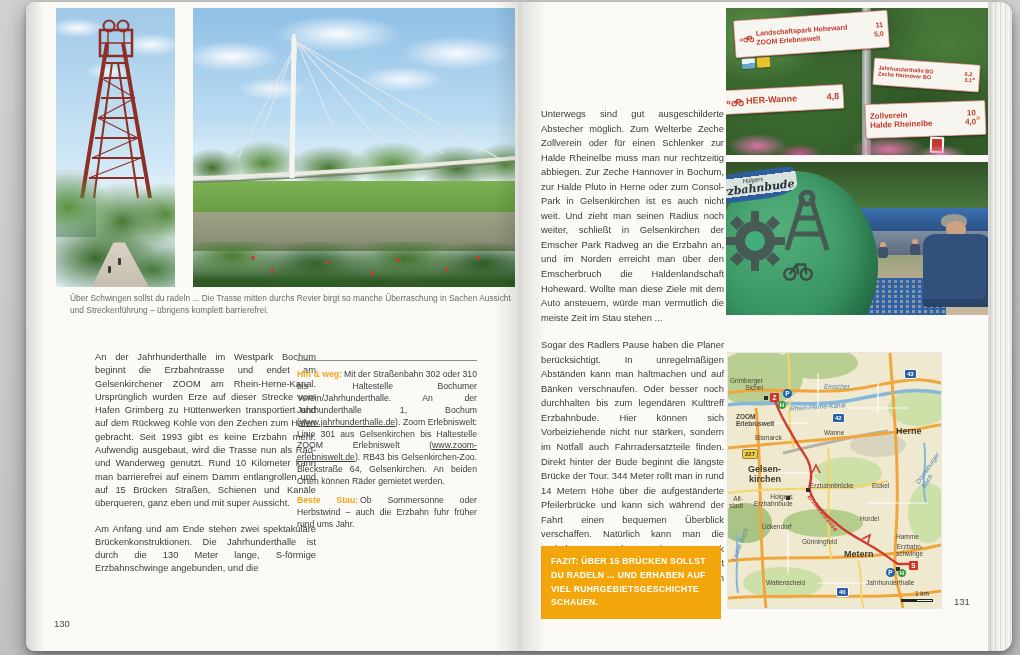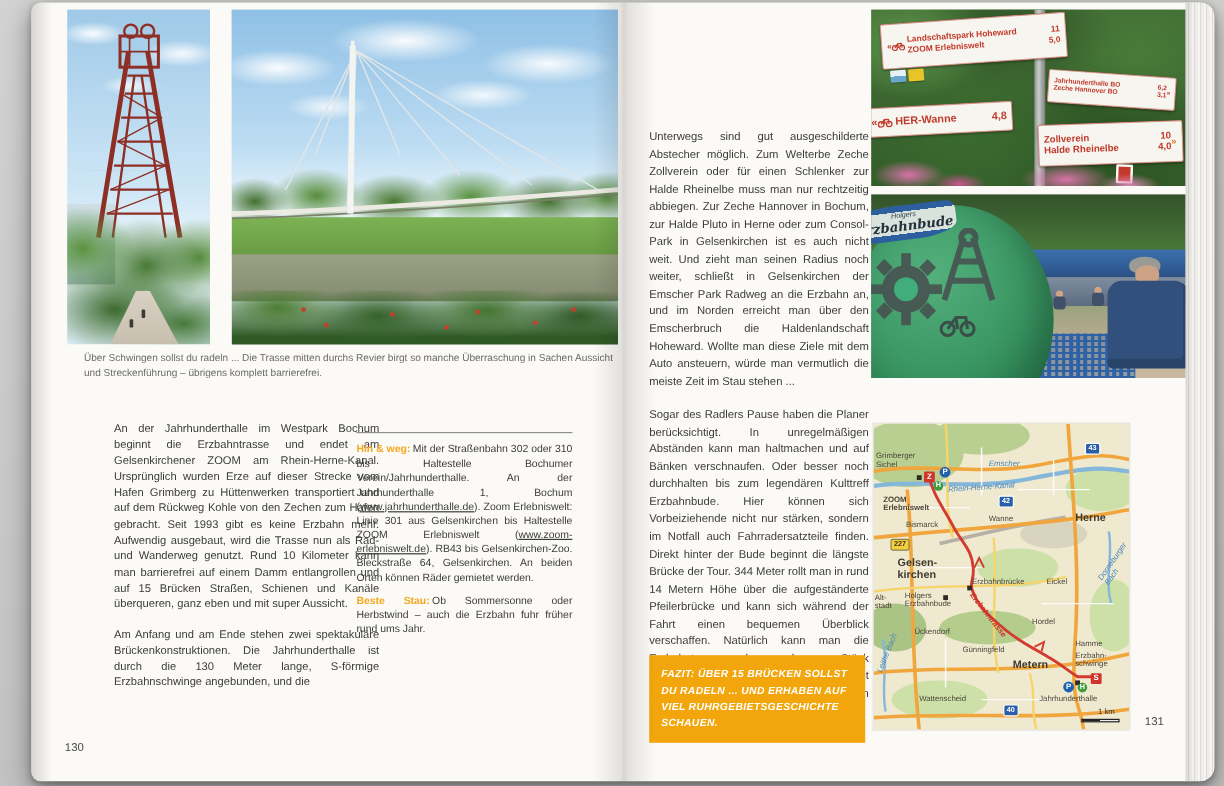--- a/index.html
+++ b/index.html
@@ -118,21 +118,21 @@
   .photoD .banner .b1{font-size:6px;color:#2b3a42;font-style:italic;line-height:1;}
   .photoD .banner .b2{font-family:"DejaVu Serif",serif;font-style:italic;font-weight:bold;font-size:11px;color:#22313a;line-height:1;}
 
   
   .map{left:702px;top:351px;width:213px;height:255px;position:absolute;background:#efe9cf;z-index:2;overflow:hidden;
        box-shadow:0 0 0 1px rgba(0,0,0,.08);}
   .mlbl{position:absolute;font-size:6.5px;color:#4a4538;line-height:1.1;white-space:pre-line;z-index:3;}
   .mlbl.big{font-size:9px;font-weight:bold;color:#3d3930;}
   .mlbl.blue{color:#4d87b8;font-style:italic;}
   .mlbl.red{color:#cf3528;font-style:italic;font-weight:bold;}
-  .mlbl.ctr{text-align:left;}
+  .mlbl.ctr{text-align:right;}
   .shield{position:absolute;font-size:6px;font-weight:bold;border-radius:2px;padding:0 2px;line-height:8px;z-index:3;}
   .shield.blue{background:#2b5ea8;color:#fff;border:1px solid #fff;}
   .shield.yel{background:#f4cf3c;color:#3a3525;border:1px solid #8a8050;}
   .mk{position:absolute;width:9px;height:9px;font-size:6.5px;font-weight:bold;color:#fff;display:flex;align-items:center;justify-content:center;z-index:3;}
   .mk.p{background:#1f63b0;border-radius:50%;}
   .mk.h{background:#3f9c3a;border-radius:50%;width:8px;height:8px;font-size:6px;}
   .mk.z,.mk.s{background:#cf3528;border-radius:1px;}
   .scalebar{position:absolute;right:8px;bottom:6px;width:32px;height:3px;background:linear-gradient(90deg,#222 0 50%,#eee 50%);border:1px solid #222;z-index:3;}
   .scalelbl{position:absolute;right:12px;bottom:11px;font-size:6.5px;color:#333;z-index:3;}
 
@@ -145,21 +145,21 @@
   .col1{left:45px;top:349px;width:221px;margin-left:24px;}
   .col2{left:271px;top:349px;width:180px;}
   .col2 p.body{line-height:13.3px;}
   .rule{border:none;border-top:1px solid #8f8f8f;margin:9px 0 8px 0;}
   .info{font-size:8.7px !important;line-height:11.9px !important;margin:0 0 7px 0 !important;}
   .info .lab{color:#f5a81e;font-weight:bold;margin-right:2px;}
   .info .link{text-decoration:underline;}
   .rcol{left:515px;top:105px;width:183px;}
   .rcol p{font-size:9.4px;line-height:14.55px;margin:0 0 13px 0;}
   .fazit{position:absolute;left:515px;top:544px;width:180px;z-index:2;background:#f2a60c;color:#fff;
-         padding:9px 10px;font-size:8.6px;font-weight:bold;line-height:1.6;letter-spacing:.3px;text-transform:uppercase;font-style:italic;}
+         padding:9px 10px;font-size:8.6px;font-weight:bold;line-height:1.6;letter-spacing:.3px;text-transform:uppercase;}
 </style>
 </head>
 <body>
 
 <div class="stage">
  <div class="book">
   <div class="left-curve"></div>
 
   <figure class="photo photoA">
     <div class="abs clouds"></div>

